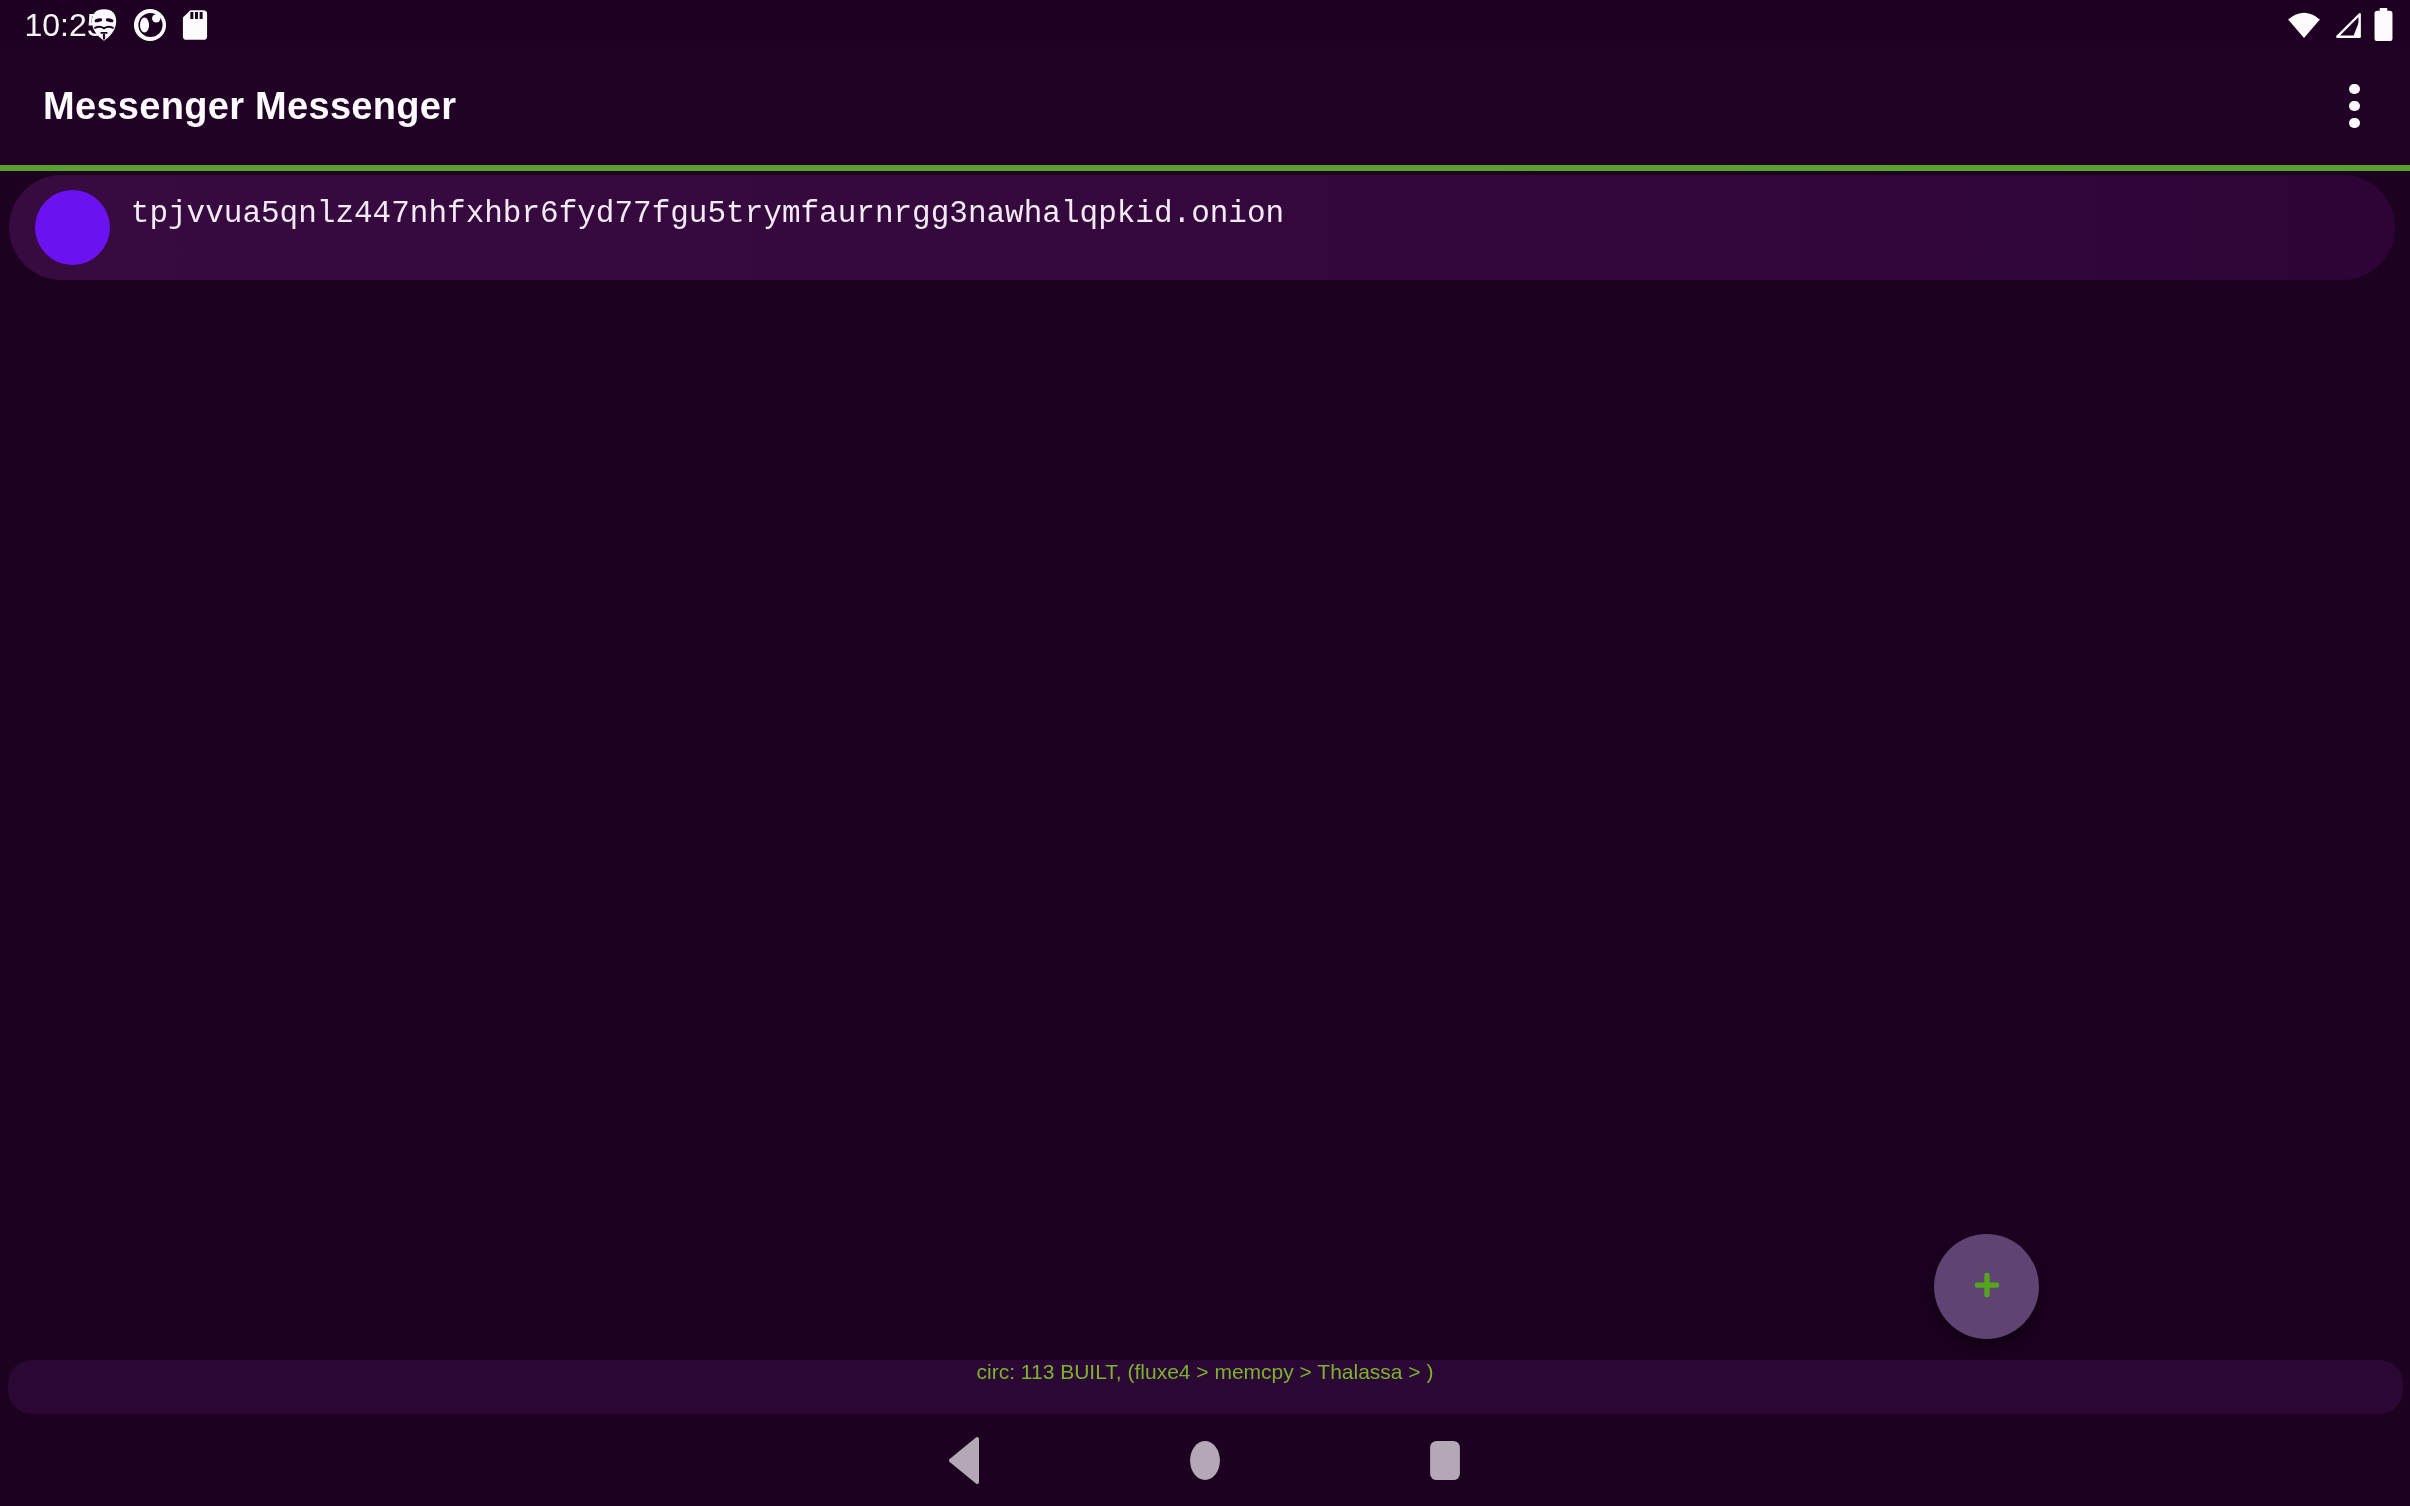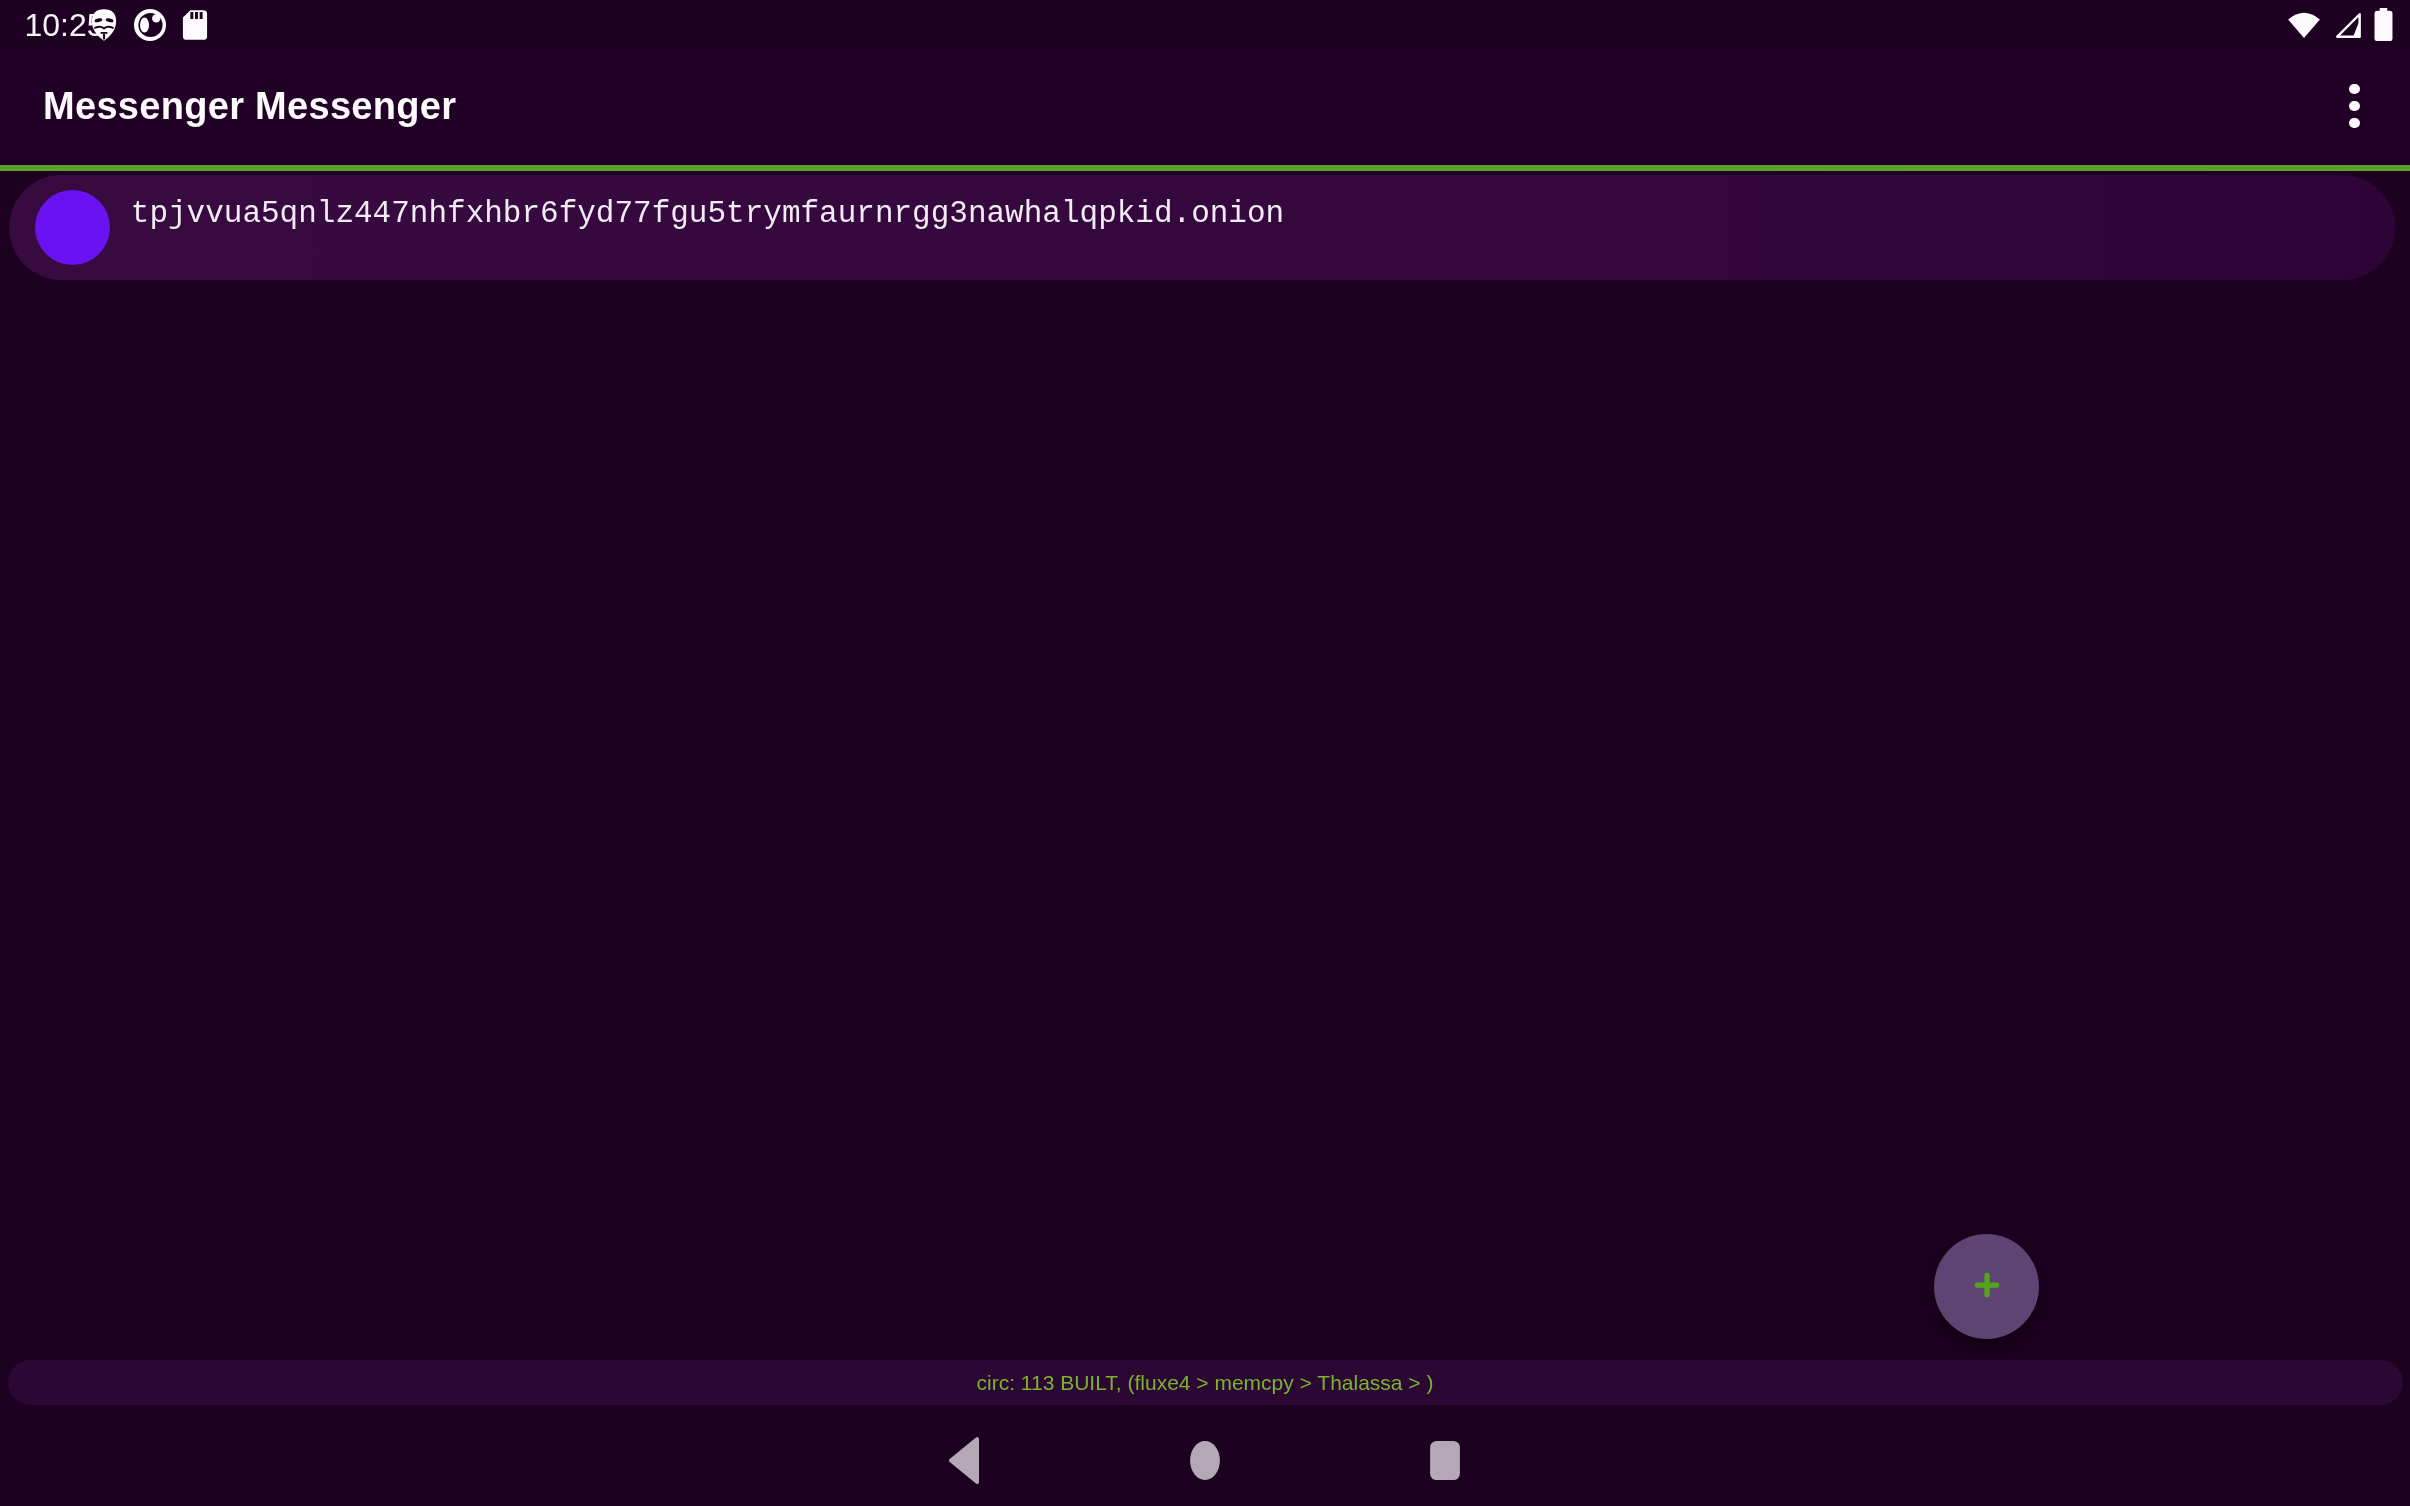--- a/index.html
+++ b/index.html
@@ -32,22 +32,22 @@
   .avatar{width:75px;height:75px;border-radius:50%;background:#6a12f2;margin-left:25.4px;flex:0 0 auto;}
   .contact-address{margin-left:21px;font-size:31px;color:#f2eaf4;transform:translateY(-14px);white-space:nowrap;font-family:Liberation Mono, monospace;}
   
   .fab{
     position:absolute;left:1934px;top:1234px;width:105px;height:105px;border-radius:50%;
     background:#5f4372;box-shadow:0 7.5px 15px rgba(0,0,0,.45);
     display:flex;align-items:center;justify-content:center;cursor:pointer;
   }
   
   .tor-status{
-    position:absolute;left:7.5px;top:1360px;width:2395px;height:45px;border-radius:23.5px;
-    background:#2b0834;display:flex;align-items:center;justify-content:center;
+    position:absolute;left:7.5px;top:1360px;width:2395px;height:54px;border-radius:23.5px;
+    background:#2b0834;display:flex;justify-content:center;
   }
   .tor-status span{font-size:21px;color:#7cb32d;}
   
   .nav-bar{position:absolute;left:0;top:1422px;width:2411px;height:85px;}
   .nav-btn{position:absolute;top:0;width:68px;height:79px;display:flex;align-items:center;justify-content:center;cursor:pointer;}
   .nav-back{left:930px;} .nav-home{left:1171px;} .nav-recents{left:1411px;}
 </style>
 </head>
 <body>
 

